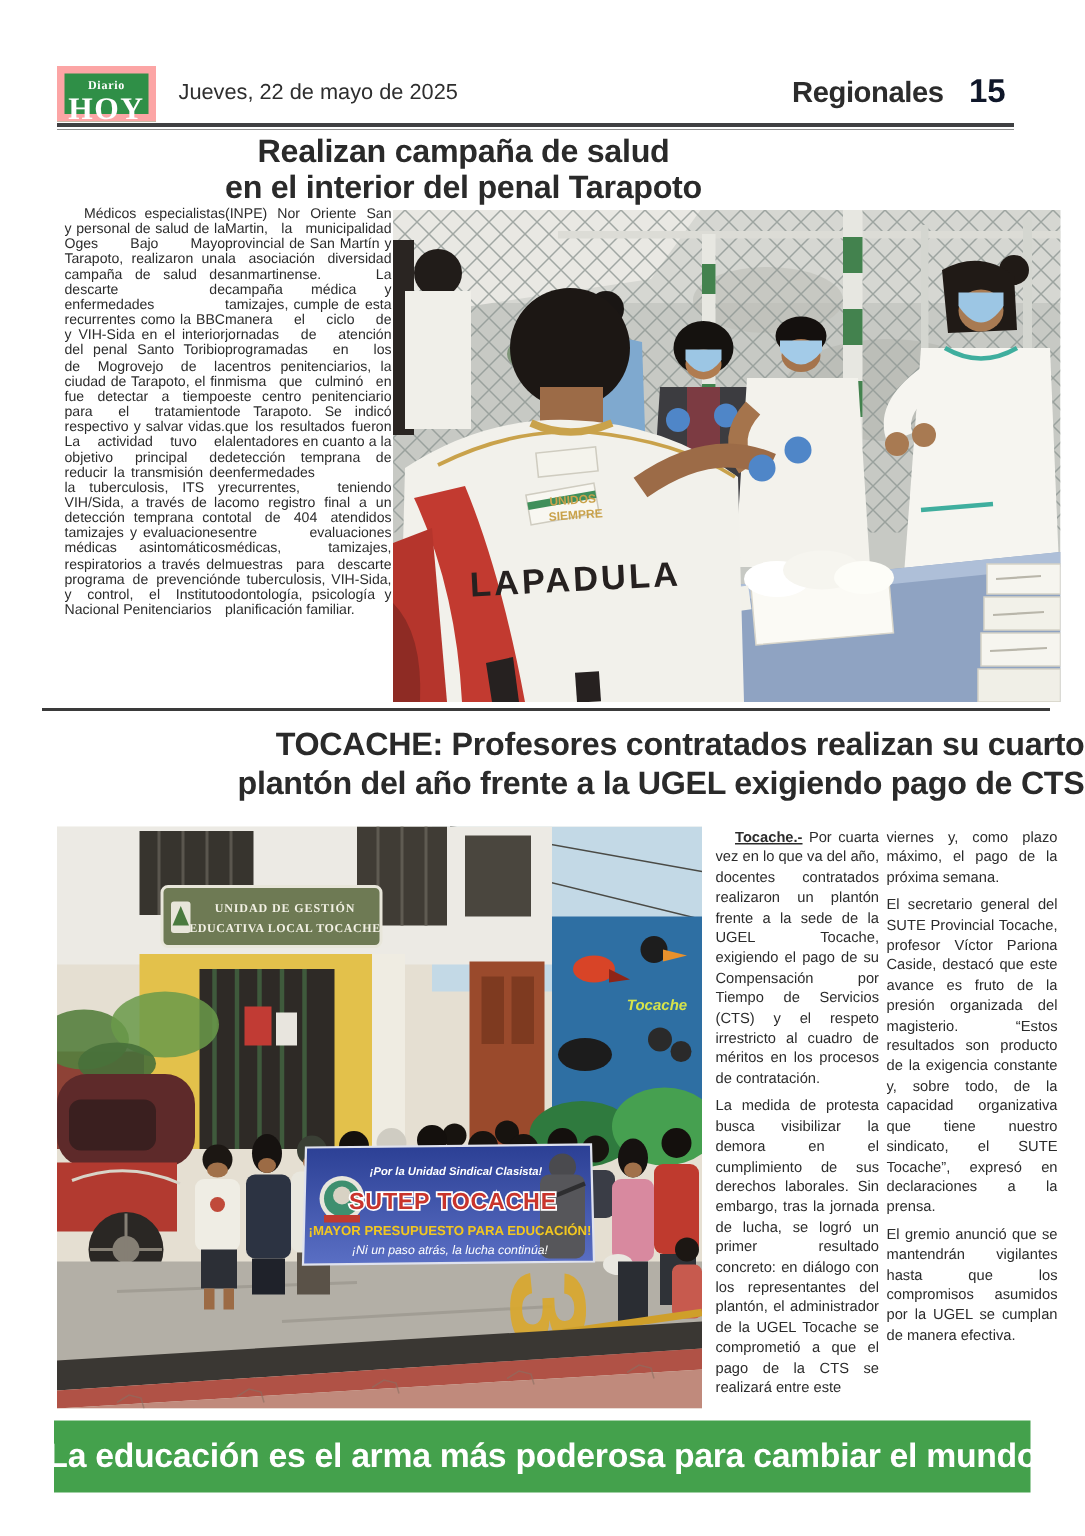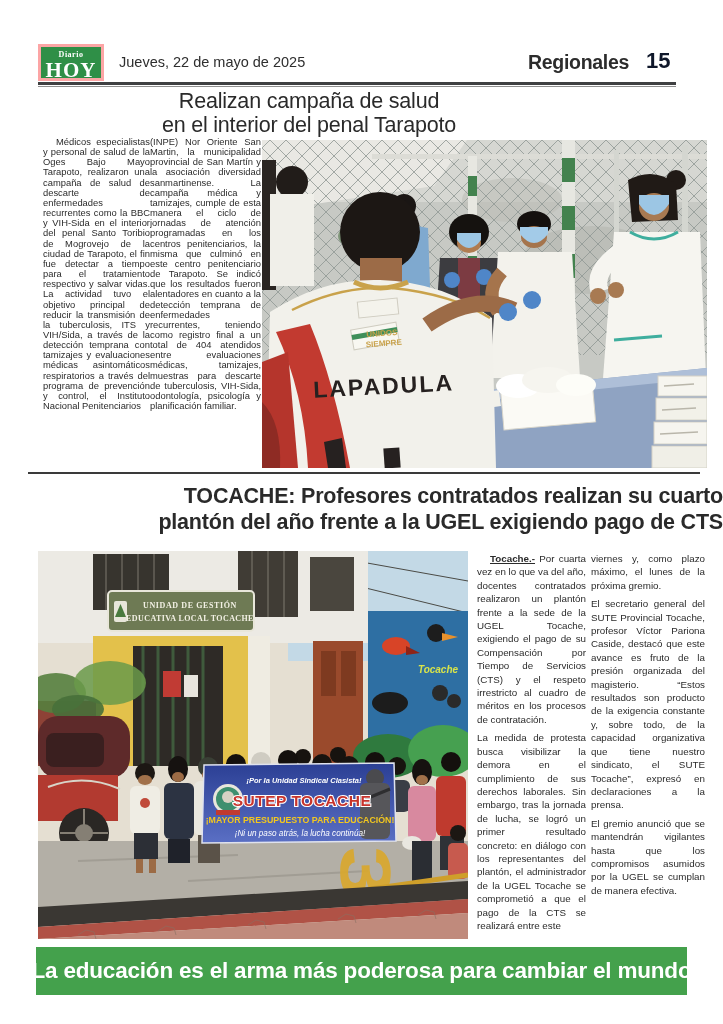--- a/index.html
+++ b/index.html
@@ -2,33 +2,33 @@
 <html><head>
 <meta charset="utf-8">
 <style>
   html,body{margin:0;padding:0;}
   body{
     width:723px;height:1024px;position:relative;background:#ffffff;
     font-family:"Liberation Sans","DejaVu Sans",sans-serif;color:#262626;overflow:hidden;
   }
   .abs{position:absolute;}
   
-  .logo{left:38px;top:44px;width:66px;height:37px;background:#2f8f47;border:3px solid #fca5a5;
+  .logo{left:38px;top:44px;width:66px;height:37px;background:#2f8f47;border:5px solid #fca5a5;
         text-align:center;color:#fff;box-sizing:border-box;}
   .logo-small{display:block;font-family:"Liberation Serif","DejaVu Serif",serif;font-weight:bold;
         font-size:8px;line-height:9px;padding-top:3px;letter-spacing:.5px;}
   .logo-big{display:block;font-family:"Liberation Serif","DejaVu Serif",serif;font-weight:bold;
         font-size:21px;line-height:22px;letter-spacing:1px;}
   .date{left:119px;top:54px;font-size:14.5px;color:#2e2e2e;}
   .section{left:528px;top:51px;font-size:19.5px;font-weight:700;letter-spacing:-.3px;color:#2c2c2c;}
   .pagenum{left:646px;top:48px;font-size:22px;font-weight:700;color:#0f172a;}
   .header-rule{left:38px;top:82px;width:638px;height:6px;
         background:linear-gradient(to bottom,#3f4042 0 3px,#ffffff 3px 4px,#8f8f8f 4px 5px,transparent 5px 6px);}
   
-  .a1-title{left:0;top:89px;width:618px;text-align:center;font-weight:400;
+  .a1-title{left:0;top:89px;width:618px;text-align:center;font-weight:700;
         font-size:21.5px;line-height:24px;letter-spacing:-.2px;color:#2a2a2a;}
   .bodycol{text-align:justify;color:#2b2b2b;overflow:hidden;}
   .a1col{top:137px;height:334px;font-size:9.4px;line-height:10.15px;}
   .a1-col1{left:43px;width:107px;}
   .a1-col2{left:150px;width:111px;}
   .bodycol p{margin:0;}
   .p-indent{text-indent:13px;}
   .a2col p + p{margin-top:5px;}
   .photo1{left:262px;top:140px;width:445px;height:328px;}
   .photo2{left:38px;top:551px;width:430px;height:388px;}
@@ -361,21 +361,21 @@
   </div>
 
   <div class="abs bodycol a2col a2-col1">
     <p class="p-indent">
       <span class="dateline">Tocache.-</span>
       <span>Por cuarta vez en lo que va del año, docentes contratados realizaron un plantón frente a la sede de la UGEL Tocache, exigiendo el pago de su Compensación por Tiempo de Servicios (CTS) y el respeto irrestricto al cuadro de méritos en los procesos de contratación.</span>
     </p>
     <p>La medida de protesta busca visibilizar la demora en el cumplimiento de sus derechos laborales. Sin embargo, tras la jornada de lucha, se logró un primer resultado concreto: en diálogo con los representantes del plantón, el administrador de la UGEL Tocache se comprometió a que el pago de la CTS se realizará entre este</p>
   </div>
   <div class="abs bodycol a2col a2-col2">
-    <p>viernes y, como plazo máximo, el lunes de la próxima gremio.</p>
+    <p>viernes y, como plazo máximo, el pago de la próxima semana.</p>
     <p>El secretario general del SUTE Provincial Tocache, profesor Víctor Pariona Caside, destacó que este avance es fruto de la presión organizada del magisterio. “Estos resultados son producto de la exigencia constante y, sobre todo, de la capacidad organizativa que tiene nuestro sindicato, el SUTE Tocache”, expresó en declaraciones a la prensa.</p>
     <p>El gremio anunció que se mantendrán vigilantes hasta que los compromisos asumidos por la UGEL se cumplan de manera efectiva.</p>
   </div>
 
   <div class="abs footer-banner">
     <span class="footer-quote">“La educación es el arma más poderosa para cambiar el mundo”</span>
   </div>
 
 </div>
 

